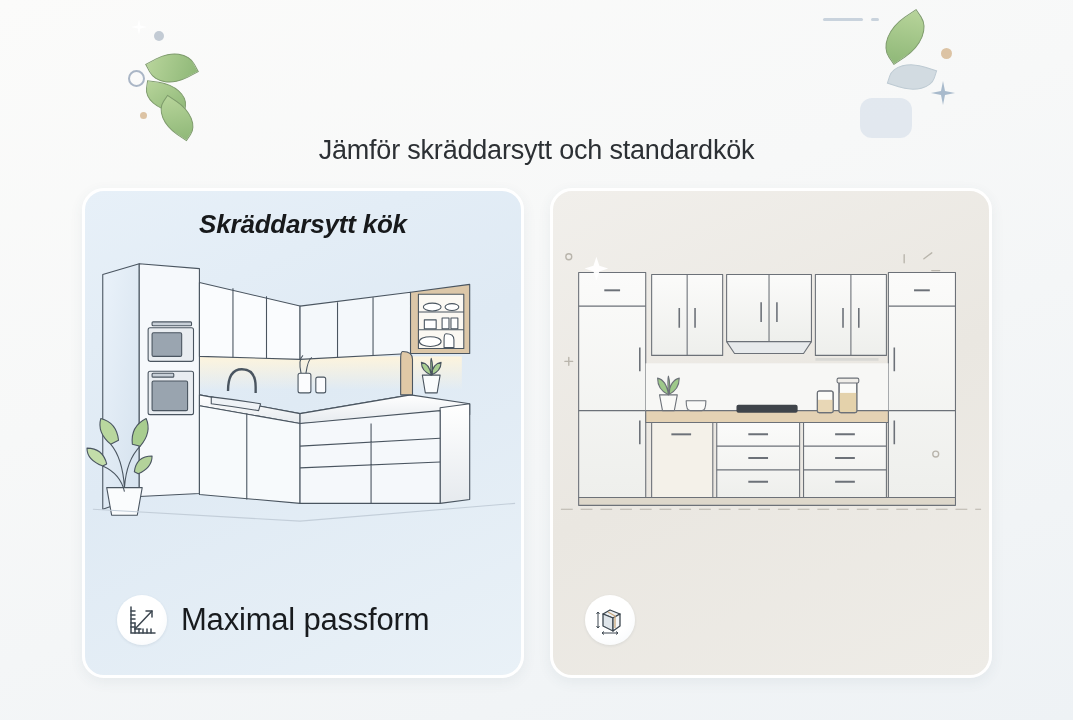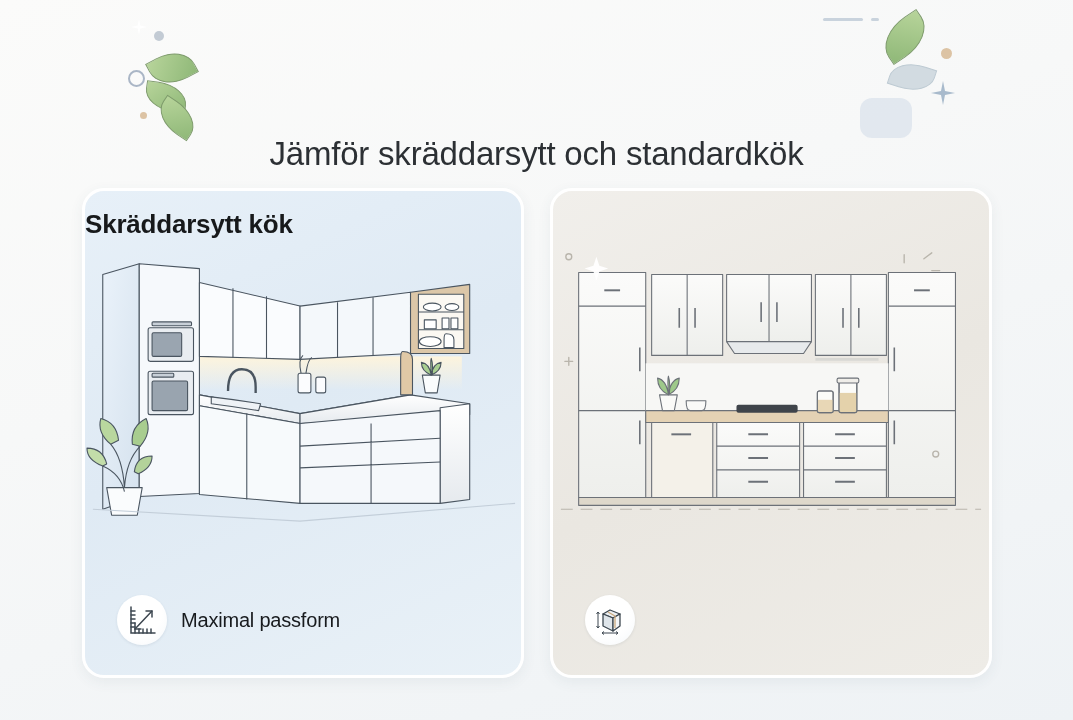--- a/index.html
+++ b/index.html
@@ -31,51 +31,51 @@
     border-radius:14px;
     box-shadow:0 6px 16px rgba(40,60,80,.10),0 1px 3px rgba(40,60,80,.08);
     display:flex;align-items:center;justify-content:center;
   }
   .title-card h1{
     margin:0;font-size:39px;font-weight:bold;color:#17191b;letter-spacing:-.3px;
     white-space:nowrap;
   }
   .subtitle{
     position:absolute;left:0;right:0;top:135px;text-align:center;
-    font-size:33px;color:#2c3034;letter-spacing:-.2px;
+    font-size:27px;color:#2c3034;letter-spacing:-.2px;
   }
 
   
   .cards{position:absolute;left:82px;top:188px;width:910px;height:490px;display:flex;gap:26px;}
   .card{
     width:442px;height:490px;border-radius:22px;position:relative;overflow:hidden;
     border:3px solid #ffffff;
     box-shadow:0 4px 14px rgba(60,80,100,.07);
     box-sizing:border-box;
   }
   .card.left{background:linear-gradient(155deg,#e7f0f8 0%,#dfeaf4 45%,#e9f1f7 100%);}
   .card.right{background:linear-gradient(155deg,#f1efeb 0%,#eae7e1 50%,#eeece7 100%);}
   .card h2{
-    margin:0;position:absolute;left:0;right:0;top:18px;text-align:left;
-    font-size:26px;font-weight:bold;color:#17191b;letter-spacing:-.2px;
+    margin:0;position:absolute;left:0;right:0;top:18px;text-align:center;
+    font-size:26px;font-weight:bold;color:#17191b;letter-spacing:-.2px;font-style:italic;
   }
   .art{position:absolute;left:0;right:0;top:52px;height:285px;}
   .art svg{display:block;width:100%;height:100%;}
 
   
   .features{position:absolute;left:32px;bottom:24px;right:20px;}
   .frow{display:flex;align-items:center;gap:14px;height:62px;}
   .fic{
     width:50px;height:50px;border-radius:50%;flex:none;
     background:radial-gradient(circle at 40% 35%,#ffffff 55%,#f4f7fa 100%);
     display:flex;align-items:center;justify-content:center;
     box-shadow:0 1px 3px rgba(50,70,90,.10);
   }
   .fic svg{display:block;}
-  .flabel{font-size:20px;color:#181b1e;letter-spacing:-.2px;white-space:nowrap;}
+  .flabel{font-size:31px;color:#181b1e;letter-spacing:-.2px;white-space:nowrap;}
 </style>
 </head>
 <body>
 
 <div class="stage">
 
   <div class="deco dot-solid" style="left:154px;top:31px;width:10px;height:10px;background:#c3cbd4;"></div>
   <div class="deco dot-ring" style="left:128px;top:70px;width:13px;height:13px;"></div>
   <div class="deco dot-solid" style="left:140px;top:112px;width:7px;height:7px;background:#dcc3a4;"></div>
 

